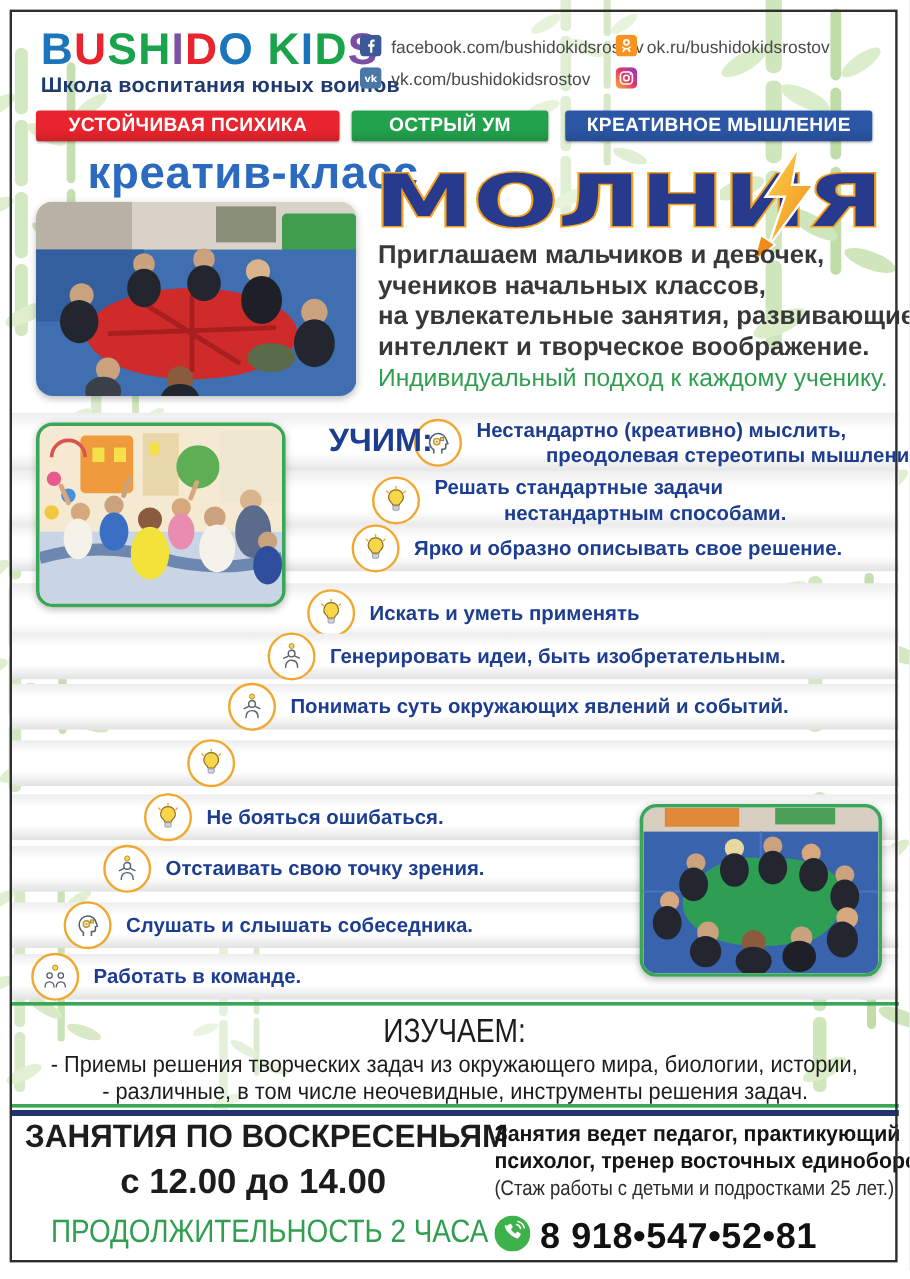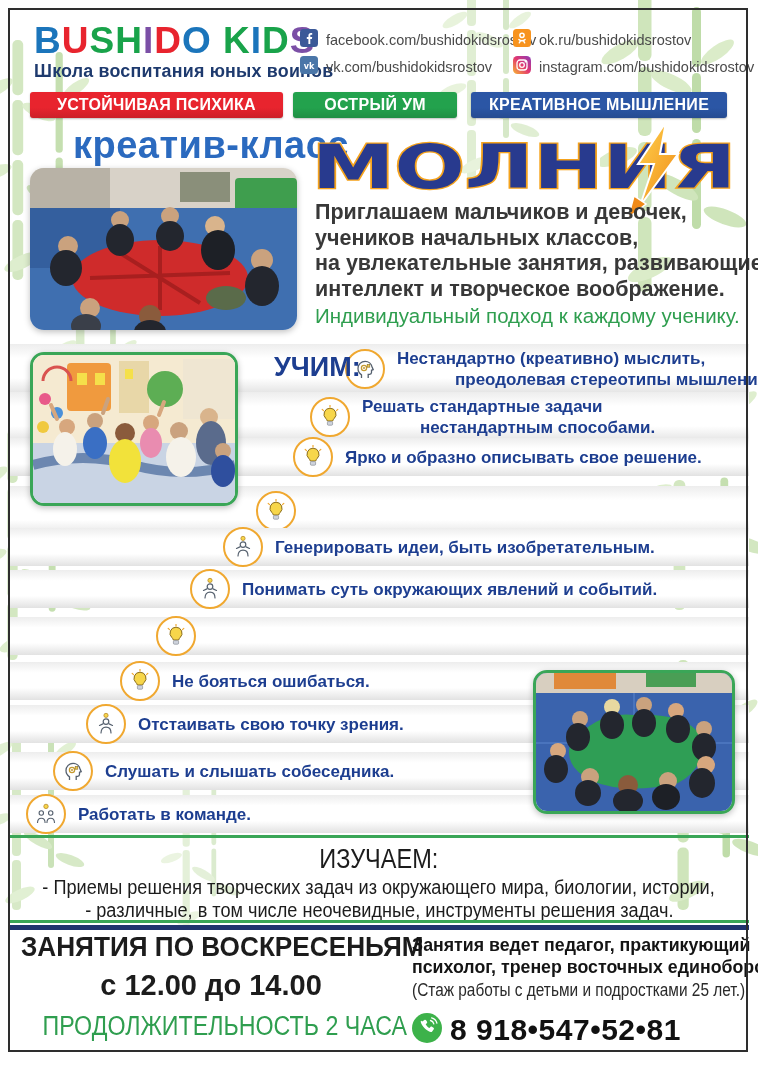--- a/index.html
+++ b/index.html
@@ -154,21 +154,20 @@
   </div>
   <div class="social-item" style="left:513px;top:57px;z-index:3">
     <span>
       <svg width="18" height="18" viewBox="0 0 18 18">
           <rect width="18" height="18" rx="4.5" fill="url(#igGrad)"></rect>
           <rect x="4" y="4" width="10" height="10" rx="3" fill="none" stroke="#fff" stroke-width="1.3"></rect>
           <circle cx="9" cy="9" r="2.3" fill="none" stroke="#fff" stroke-width="1.3"></circle>
           <circle cx="12.4" cy="5.7" r=".9" fill="#fff"></circle>
         </svg>
     </span>
-    <span class="social-label">instagram.com/bushidokidsrostov</span>
   </div>
 
   <div class="ribbon" style="left: 30px; width: 253px; background: linear-gradient(rgb(232, 36, 46) 0%, rgb(232, 36, 46) 60%, rgba(0, 0, 0, 0.12) 100%), rgb(232, 36, 46);">
     <span>УСТОЙЧИВАЯ ПСИХИКА</span>
   </div>
   <div class="ribbon" style="left: 293px; width: 164px; background: linear-gradient(rgb(35, 162, 77) 0%, rgb(35, 162, 77) 60%, rgba(0, 0, 0, 0.12) 100%), rgb(35, 162, 77);">
     <span>ОСТРЫЙ УМ</span>
   </div>
   <div class="ribbon" style="left: 471px; width: 256px; background: linear-gradient(rgb(43, 86, 165) 0%, rgb(43, 86, 165) 60%, rgba(0, 0, 0, 0.12) 100%), rgb(43, 86, 165);">
     <span>КРЕАТИВНОЕ МЫШЛЕНИЕ</span>
@@ -265,20 +264,21 @@
       </div>
       <div class="band" style="top: 486px; height: 50px;">
         <span class="icon-circle" style="left: 247px;">
           <svg width="24" height="24" viewBox="0 0 24 24">
             <path d="M12 3.2a6 6 0 0 0-4.1 10.4c.8.75 1.25 1.5 1.4 2.4h5.4c.15-.9.6-1.65 1.4-2.4A6 6 0 0 0 12 3.2z" fill="#f7d64a" stroke="#8a6d1f" stroke-width="1"></path>
             <rect x="9.4" y="16.6" width="5.2" height="3.6" rx="1" fill="#cfd4dd" stroke="#8a8f98" stroke-width=".7"></rect>
             <path d="M12 .4v1.6M4.2 4.4l1.3 1.2M19.8 4.4l-1.3 1.2" stroke="#f0a830" stroke-width="1.2" stroke-linecap="round"></path>
           </svg>
         </span>
         <div class="band-text" style="left: 299px;">
+          <div class="band-line">Искать и уметь применять</div>
         </div>
       </div>
       <div class="band" style="top: 528px; height: 38px;">
         <span class="icon-circle" style="left: 214px;">
           <svg width="24" height="24" viewBox="0 0 24 24">
             <circle cx="12" cy="3.4" r="2.1" fill="#f7d64a" stroke="#b98a2a" stroke-width=".8"></circle>
             <circle cx="12" cy="9.6" r="2.8" fill="#fff" stroke="#55606e" stroke-width="1.2"></circle>
             <path d="M7 21c0-4 2-5.8 5-5.8s5 1.8 5 5.8M5.5 13.5l3.4-1.6M18.5 13.5l-3.4-1.6" fill="none" stroke="#55606e" stroke-width="1.2" stroke-linecap="round"></path>
           </svg>
         </span>

